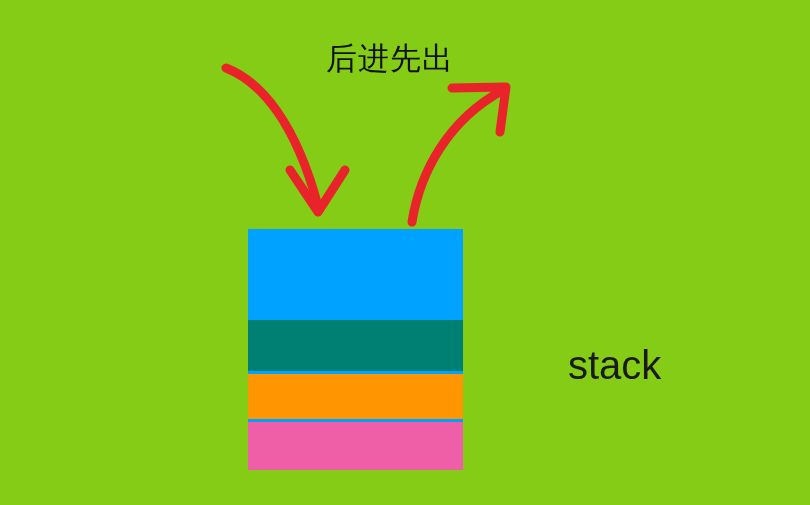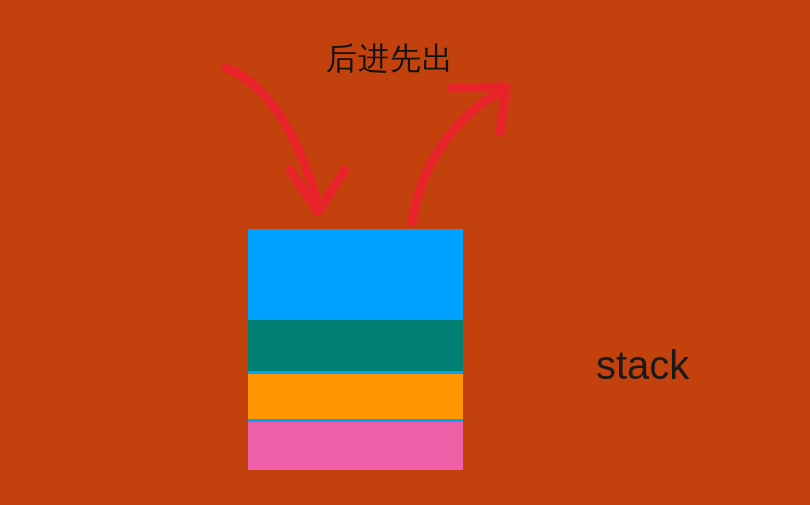--- a/index.html
+++ b/index.html
@@ -7,21 +7,21 @@
     padding: 0;
     background: #ffffff;
   }
   body {
     font-family: "Liberation Sans", sans-serif;
   }
   #canvas {
     position: relative;
     width: 810px;
     height: 505px;
-    background: #c2410c;
+    background: #84cc16;
     overflow: hidden;
   }
 
   
   #stack {
     position: absolute;
     left: 248px;
     top: 229px;
     width: 215px;
     height: 241px;
@@ -45,21 +45,21 @@
     top: 43px;
     font-family: "DejaVu Sans", sans-serif;
     font-size: 31px;
     line-height: 1;
     color: #111111;
     letter-spacing: 1px;
     white-space: nowrap;
   }
   #stack-label {
     position: absolute;
-    left: 596px;
+    left: 568px;
     top: 345px;
     font-family: "Liberation Sans", sans-serif;
     font-size: 40px;
     line-height: 1;
     color: #1a1a1a;
     white-space: nowrap;
   }
 
   
   #arrows {

